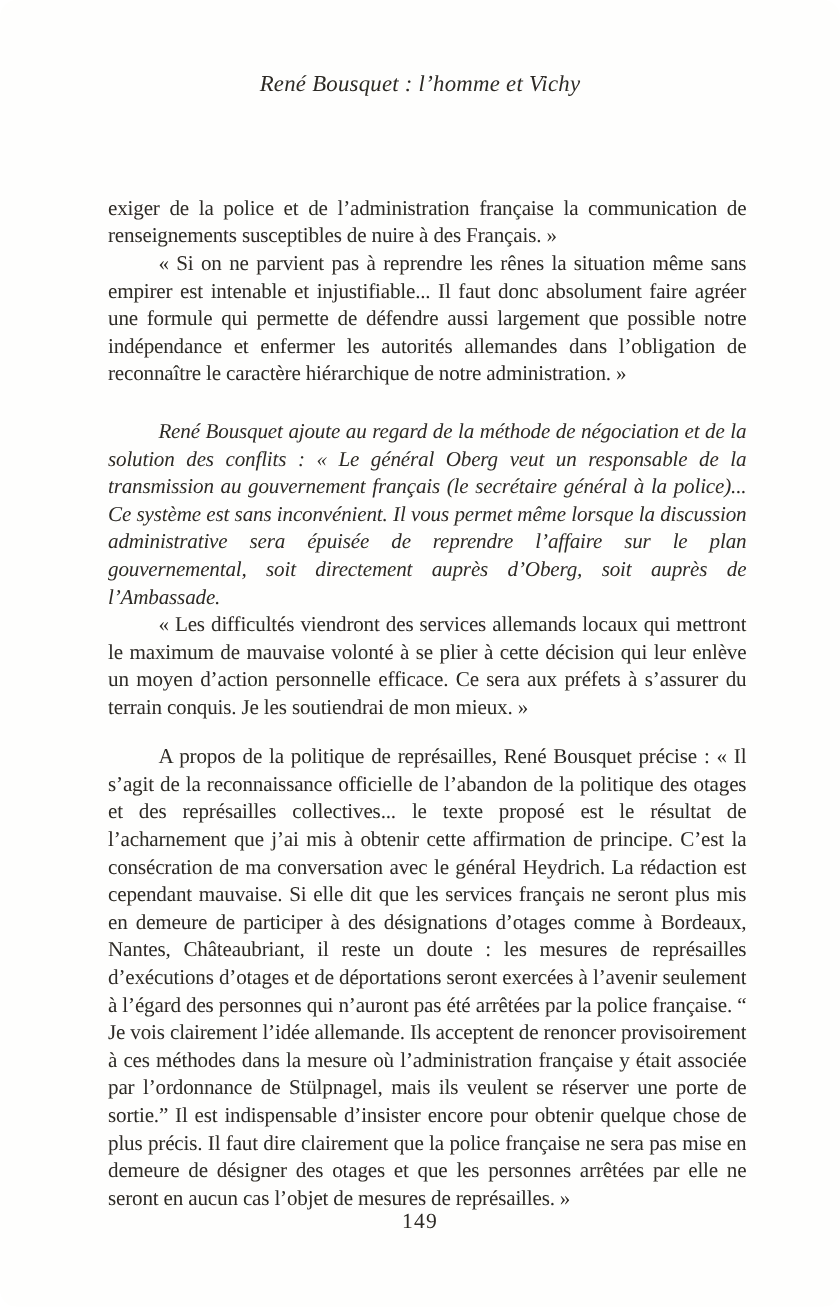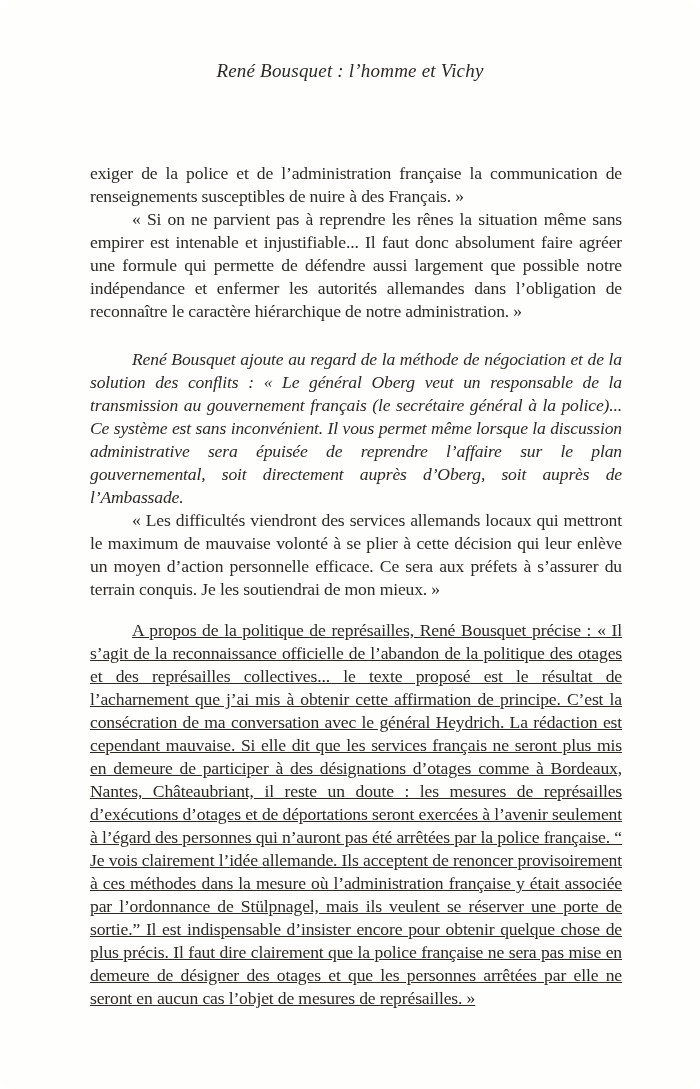--- a/index.html
+++ b/index.html
@@ -47,21 +47,20 @@
   }
   .para.indent {
     text-indent: 42px;
   }
   .para.gap-large {
     margin-top: 25px;
     font-style: italic;
   }
   .para.gap-small {
     margin-top: 18px;
-    text-decoration: underline;
   }
   .page-footer {
     position: absolute;
     top: 1007px;
     left: 0;
     right: 0;
     text-align: center;
     font-size: 18px;
     letter-spacing: 1px;
   }
@@ -76,14 +75,17 @@
   </div>
 
   <div class="text-block">
     <p class="para no-indent">exiger de la police et de l’administration française la communication de renseignements susceptibles de nuire à des Français. »</p>
     <p class="para indent">« Si on ne parvient pas à reprendre les rênes la situation même sans empirer est intenable et injustifiable... Il faut donc absolument faire agréer une formule qui permette de défendre aussi largement que possible notre indépendance et enfermer les autorités allemandes dans l’obligation de reconnaître le caractère hiérarchique de notre administration. »</p>
     <p class="para indent gap-large">René Bousquet ajoute au regard de la méthode de négociation et de la solution des conflits : « Le général Oberg veut un responsable de la transmission au gouvernement français (le secrétaire général à la police)... Ce système est sans inconvénient. Il vous permet même lorsque la discussion administrative sera épuisée de reprendre l’affaire sur le plan gouvernemental, soit directement auprès d’Oberg, soit auprès de l’Ambassade.</p>
     <p class="para indent">« Les difficultés viendront des services allemands locaux qui mettront le maximum de mauvaise volonté à se plier à cette décision qui leur enlève un moyen d’action personnelle efficace. Ce sera aux préfets à s’assurer du terrain conquis. Je les soutiendrai de mon mieux. »</p>
     <p class="para indent gap-small">A propos de la politique de représailles, René Bousquet précise : « Il s’agit de la reconnaissance officielle de l’abandon de la politique des otages et des représailles collectives... le texte proposé est le résultat de l’acharnement que j’ai mis à obtenir cette affirmation de principe. C’est la consécration de ma conversation avec le général Heydrich. La rédaction est cependant mauvaise. Si elle dit que les services français ne seront plus mis en demeure de participer à des désignations d’otages comme à Bordeaux, Nantes, Châteaubriant, il reste un doute : les mesures de représailles d’exécutions d’otages et de déportations seront exercées à l’avenir seulement à l’égard des personnes qui n’auront pas été arrêtées par la police française. “ Je vois clairement l’idée allemande. Ils acceptent de renoncer provisoirement à ces méthodes dans la mesure où l’administration française y était associée par l’ordonnance de Stülpnagel, mais ils veulent se réserver une porte de sortie.” Il est indispensable d’insister encore pour obtenir quelque chose de plus précis. Il faut dire clairement que la police française ne sera pas mise en demeure de désigner des otages et que les personnes arrêtées par elle ne seront en aucun cas l’objet de mesures de représailles. »</p>
   </div>
 
+  <div class="page-footer">
+    <span>149</span>
+  </div>
 
 </div>
 
 </body></html>

